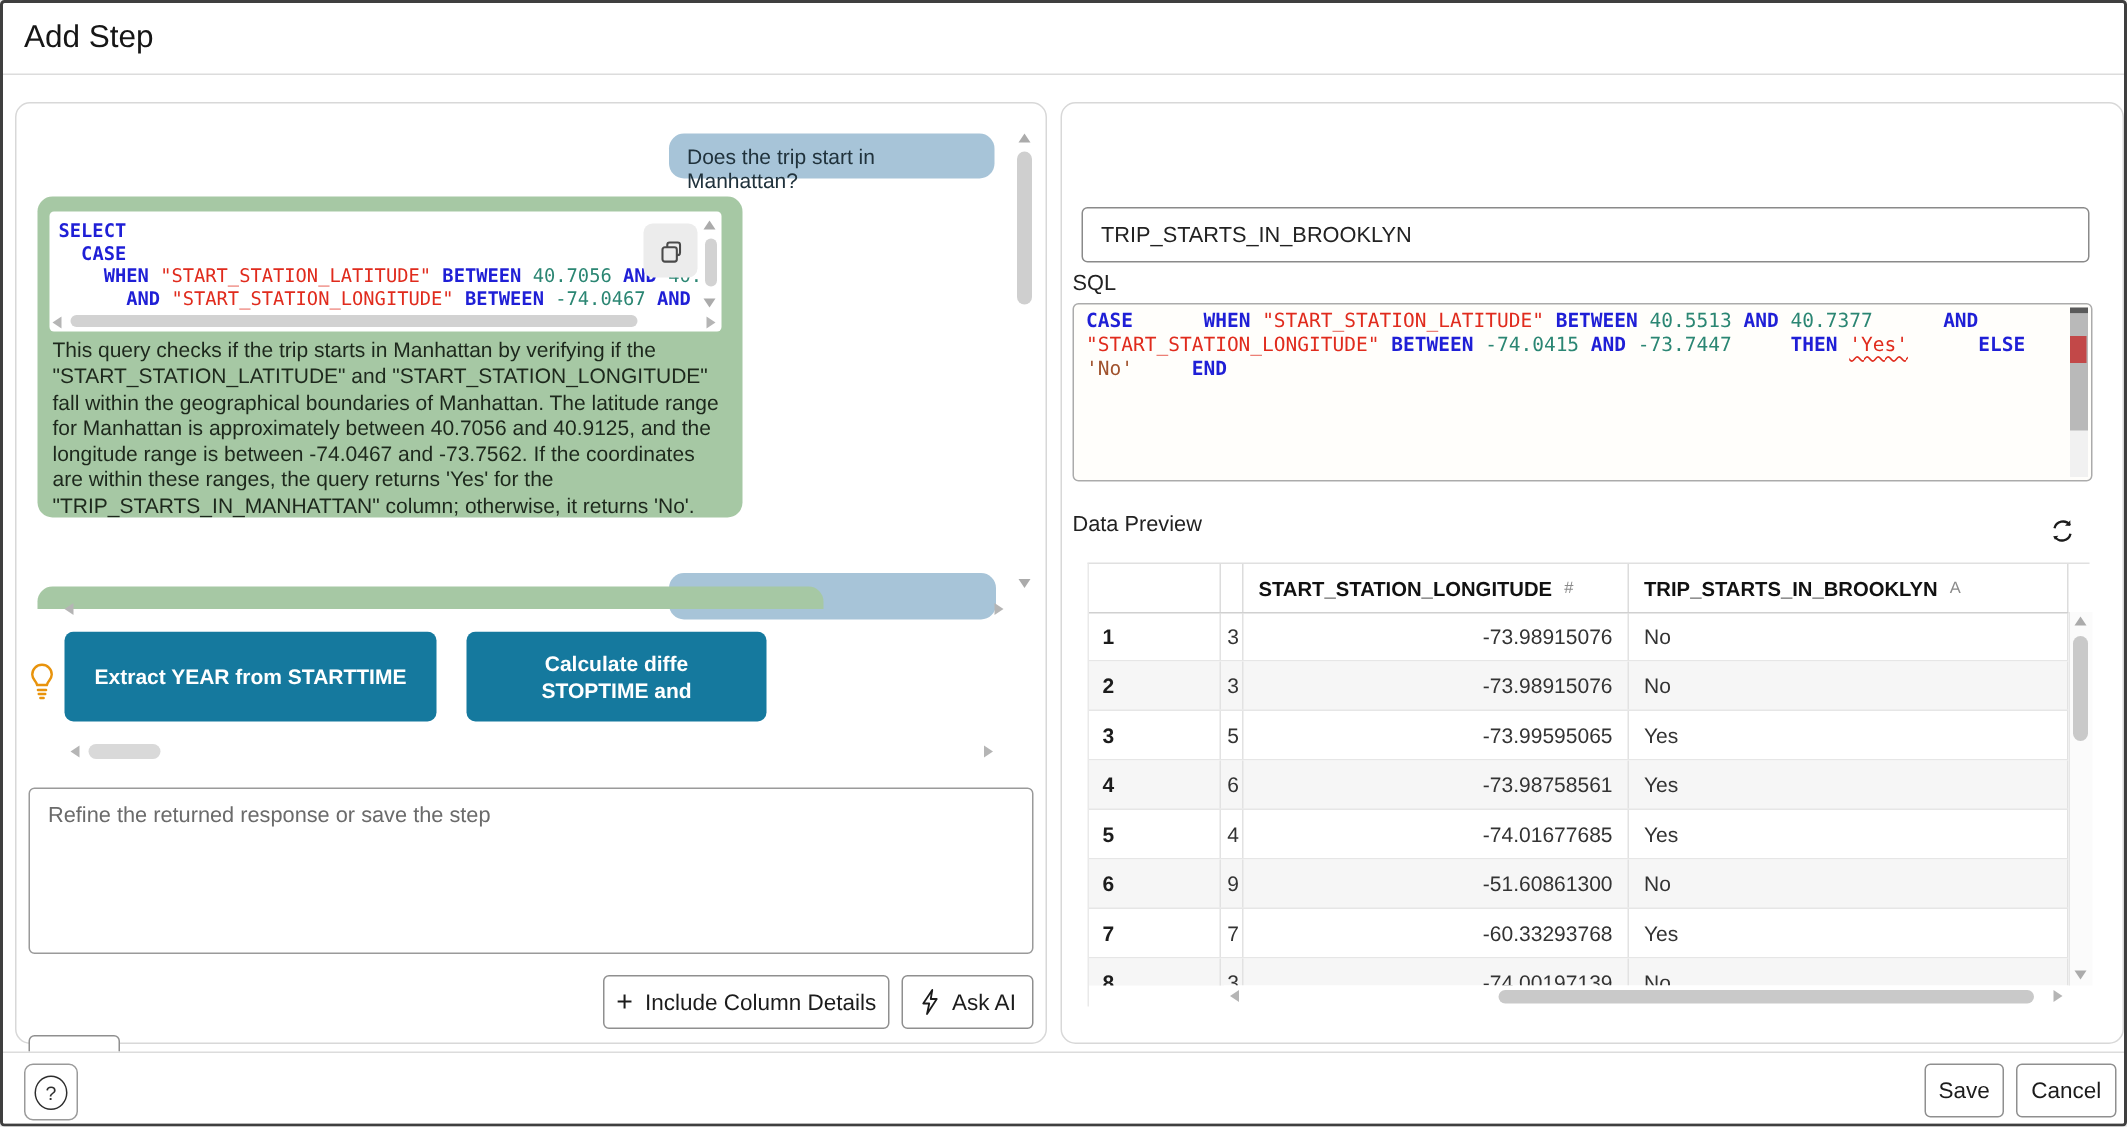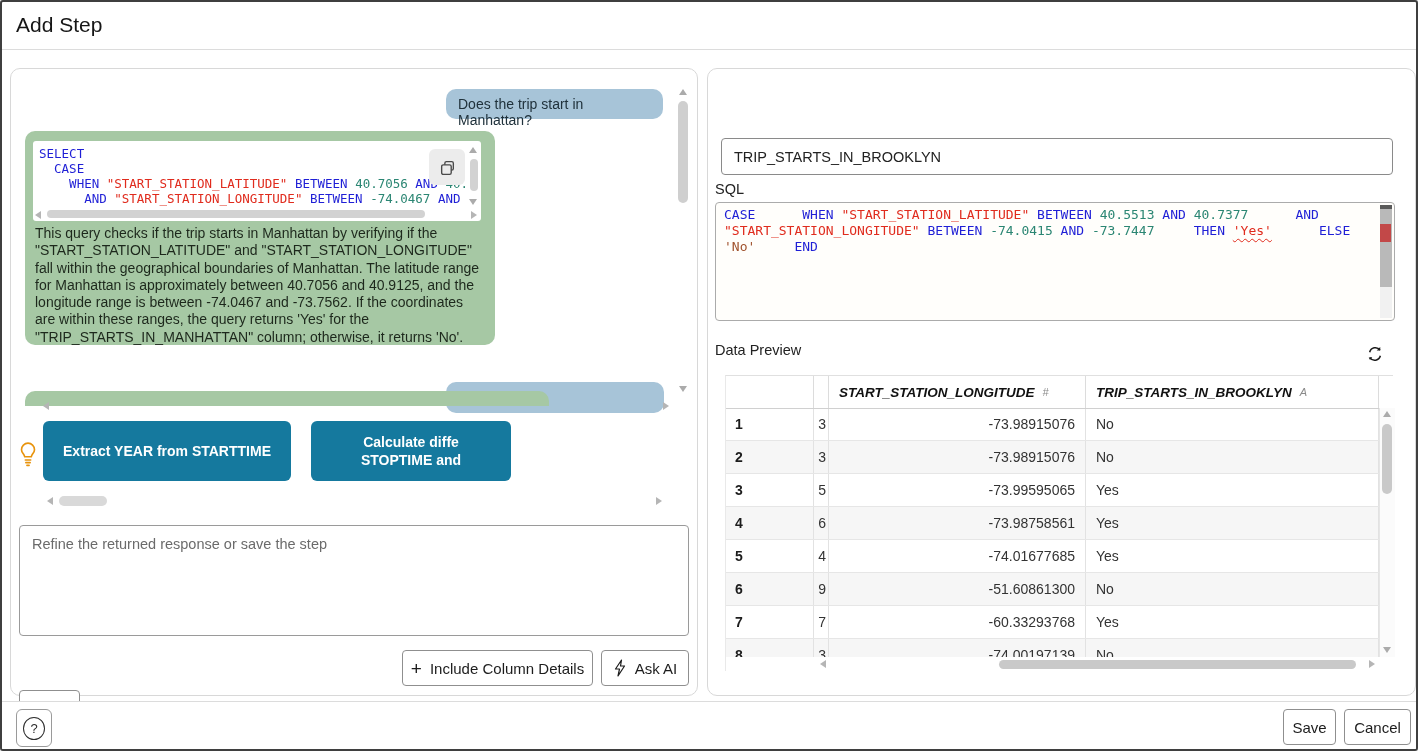--- a/index.html
+++ b/index.html
@@ -18,21 +18,21 @@
   .bub1{left:435px;top:20px;width:217px;height:30px;}
   .bub2{left:435px;top:285px;width:218px;height:31px;margin-top:28px;}
   .bubble.ai{background:#a6c8a4;}
   .aibub{left:14px;top:62px;width:470px;height:214px;}
   .aibub2{left:14px;top:322px;width:524px;height:15px;border-radius:10px 10px 0 0;}
   
   .codebox{position:absolute;left:8px;top:10px;width:448px;height:80px;background:#fff;border-radius:3px;overflow:hidden;}
   .code{position:absolute;left:6px;top:5px;right:14px;bottom:12px;overflow:hidden;
         font-family:"DejaVu Sans Mono",monospace;font-size:12.5px;line-height:15px;white-space:pre;}
   .code-line{white-space:pre;}
-  .tk-kw{color:#1f1fd6;font-weight:normal;}
+  .tk-kw{color:#1f1fd6;font-weight:bold;}
   .tk-str{color:#e02b1d;}
   .tk-num{color:#2b8673;}
   .tk-pl{color:#333;}
   .tk-yes{color:#e02b1d;text-decoration:underline wavy #e02b1d 1px;text-underline-offset:3px;}
   .tk-no{color:#a0522d;}
   .copybtn{position:absolute;right:16px;top:8px;width:36px;height:36px;background:#ececec;border:none;border-radius:6px;
            display:flex;align-items:center;justify-content:center;cursor:pointer;padding:0;}
   
   .expl{position:absolute;left:10px;top:94px;width:452px;font-size:14px;line-height:17.3px;color:#1d281c;}
   
@@ -77,21 +77,21 @@
   .sqled .code{left:8px;top:4px;right:18px;bottom:4px;white-space:pre-wrap;font-size:13px;line-height:16px;}
   .sqled .code .code-line{white-space:pre-wrap;}
   .ed-track{position:absolute;right:2px;top:2px;width:12px;height:113px;background:#f1f1f1;}
   .ed-dark{position:absolute;right:2px;top:2px;width:12px;height:4px;background:#5a5a5a;}
   .ed-thumb{position:absolute;right:2px;top:6px;width:12px;height:78px;background:#b9b9b9;}
   .ed-red{position:absolute;right:3px;top:21px;width:11px;height:18px;background:#c24848;}
   .refresh{position:absolute;left:657px;top:274px;width:22px;height:22px;background:none;border:none;cursor:pointer;padding:0;}
   
   .dptable{position:absolute;left:17px;top:306px;width:668px;height:296px;font-size:14px;border-top:1px solid #e0e0e0;border-left:1px solid #e9e9e9;box-sizing:border-box;}
   .thead{position:absolute;left:0;top:0;width:653px;height:32px;border-bottom:1px solid #d0d0d0;display:flex;background:#fff;z-index:2;}
-  .th{box-sizing:border-box;border-right:1px solid #dcdcdc;display:flex;align-items:center;font-weight:bold;font-size:13.5px;color:#111;font-style:italic;}
+  .th{box-sizing:border-box;border-right:1px solid #dcdcdc;display:flex;align-items:center;font-weight:bold;font-size:13.5px;color:#111;}
   .th .dtype{font-weight:normal;color:#8a8a8a;font-size:11px;margin-left:8px;}
   .th.c1{width:88px;}.th.c2{width:15px;}.th.c3{width:257px;padding-left:10px;}.th.c4{width:293px;padding-left:10px;}
   .tbody{position:absolute;left:0;top:32px;width:653px;height:249px;overflow:hidden;}
   .trow{display:flex;height:33px;box-sizing:border-box;border-bottom:1px solid #e6e6e6;background:#fff;}
   .trow.alt{background:#f6f6f6;}
   .cell{box-sizing:border-box;border-right:1px solid #e2e2e2;display:flex;align-items:center;color:#333;}
   .cell.c1{width:88px;padding-left:9px;font-weight:bold;color:#1c1c1c;}
   .cell.c2{width:15px;justify-content:flex-end;padding-right:2px;}
   .cell.c3{width:257px;justify-content:flex-end;padding-right:10px;}
   .cell.c4{width:293px;padding-left:10px;}

